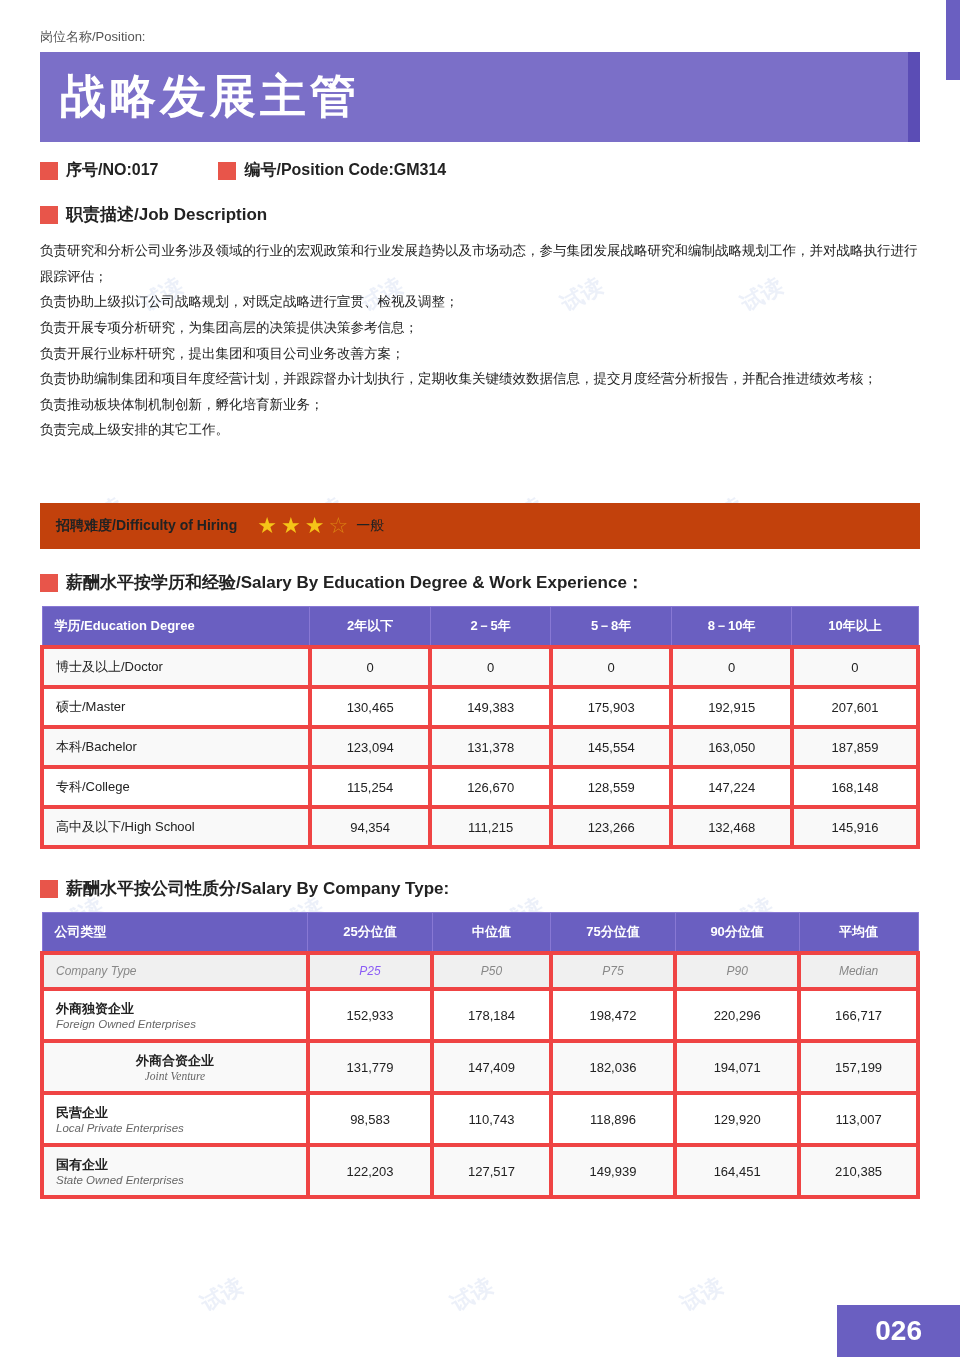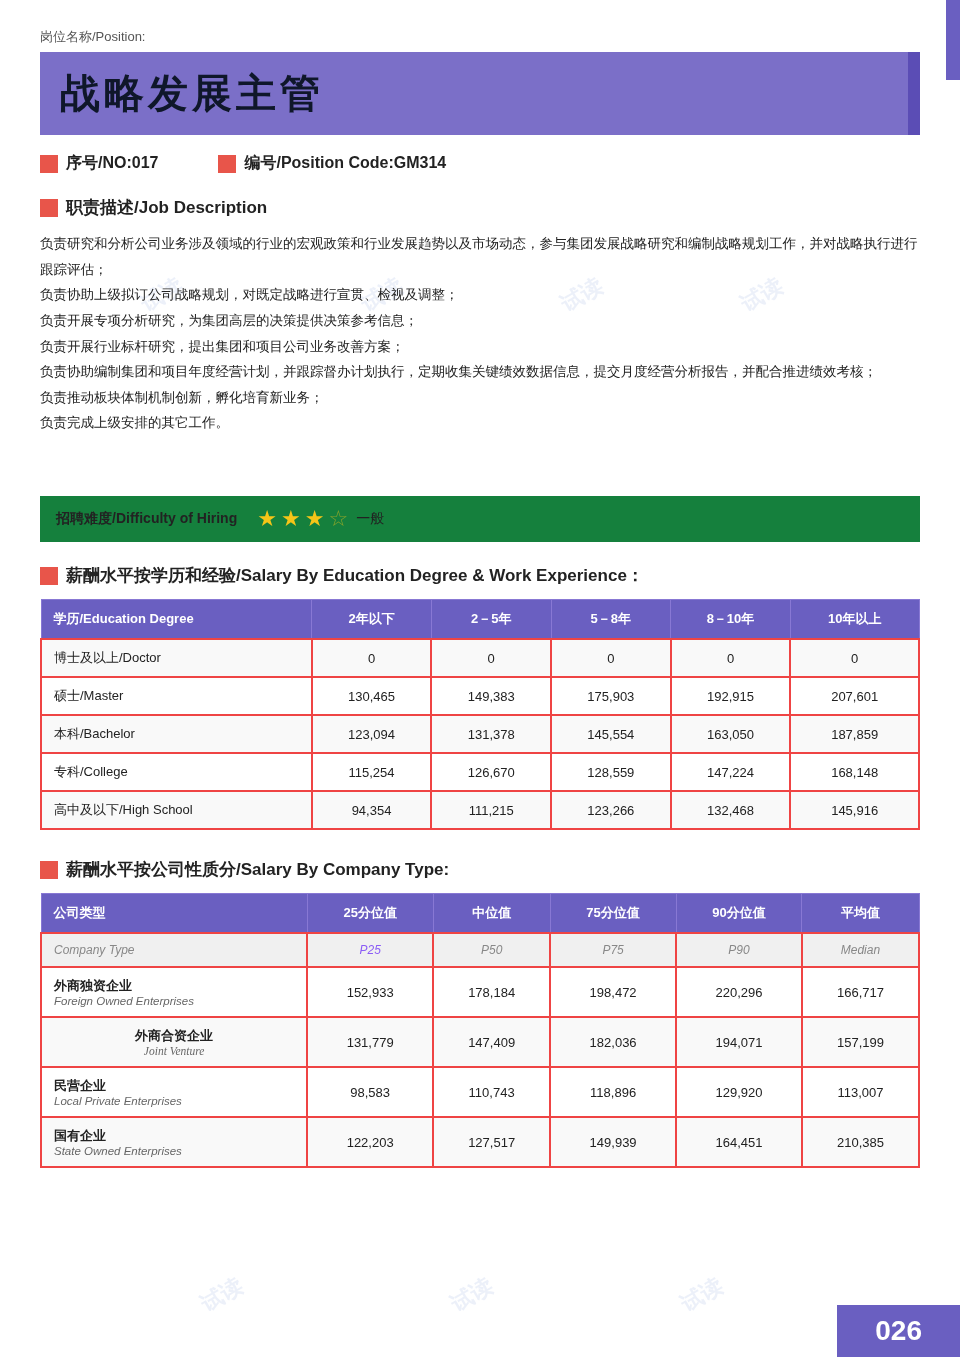--- a/index.html
+++ b/index.html
@@ -43,23 +43,23 @@
       margin-bottom: 6px;
     }
 
     .position-title-box {
       background: #7b6fc8;
       padding: 14px 20px;
       margin-bottom: 18px;
       position: relative;
     }
     .position-title-box h1 {
-      font-size: 40px;
+      font-size: 46px;
       font-weight: 900;
-      color: #0f172a;
+      color: #ffffff;
       letter-spacing: 4px;
     }
 
     
     .accent-bar-top {
       position: absolute;
       top: 0; right: 0;
       width: 12px;
       height: 100%;
       background: #5b4db5;
@@ -112,21 +112,21 @@
     
     .job-desc {
       font-size: 13.5px;
       color: #222;
       line-height: 1.9;
       margin-bottom: 60px;
     }
 
     
     .difficulty-bar {
-      background: #15803d;
+      background: #c2410c;
       padding: 10px 16px;
       display: flex;
       align-items: center;
       gap: 20px;
       margin-bottom: 22px;
     }
     .difficulty-label {
       font-size: 14px;
       font-weight: bold;
       color: #222;
@@ -167,21 +167,21 @@
       padding: 10px 12px;
       text-align: center;
       font-weight: bold;
       border: 1px solid #8878d4;
     }
     .data-table th:first-child {
       text-align: left;
     }
     .data-table td {
       padding: 9px 12px;
-      border: 2px solid #ef4444;
+      border: 4px solid #ef4444;
       text-align: center;
       color: #222;
     }
     .data-table td:first-child {
       text-align: left;
       font-weight: 500;
     }
     .data-table tr:nth-child(odd) td {
       background: #f9f9f9;
     }

